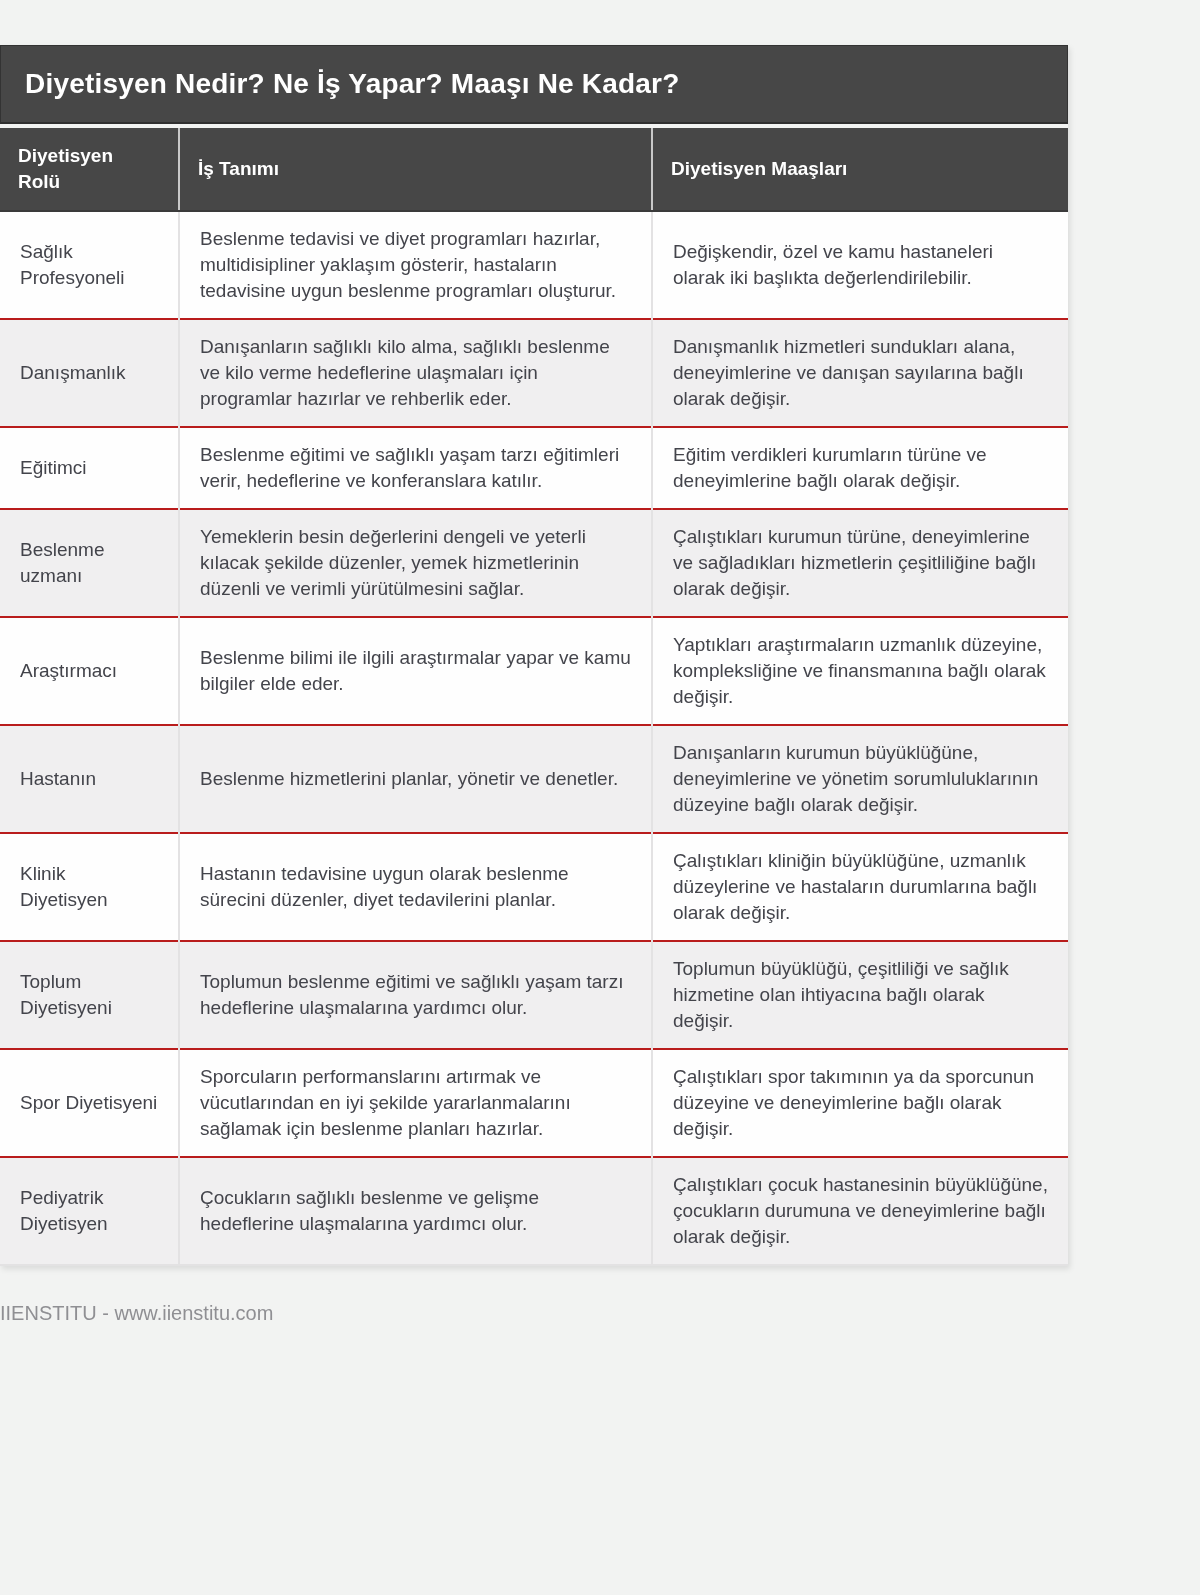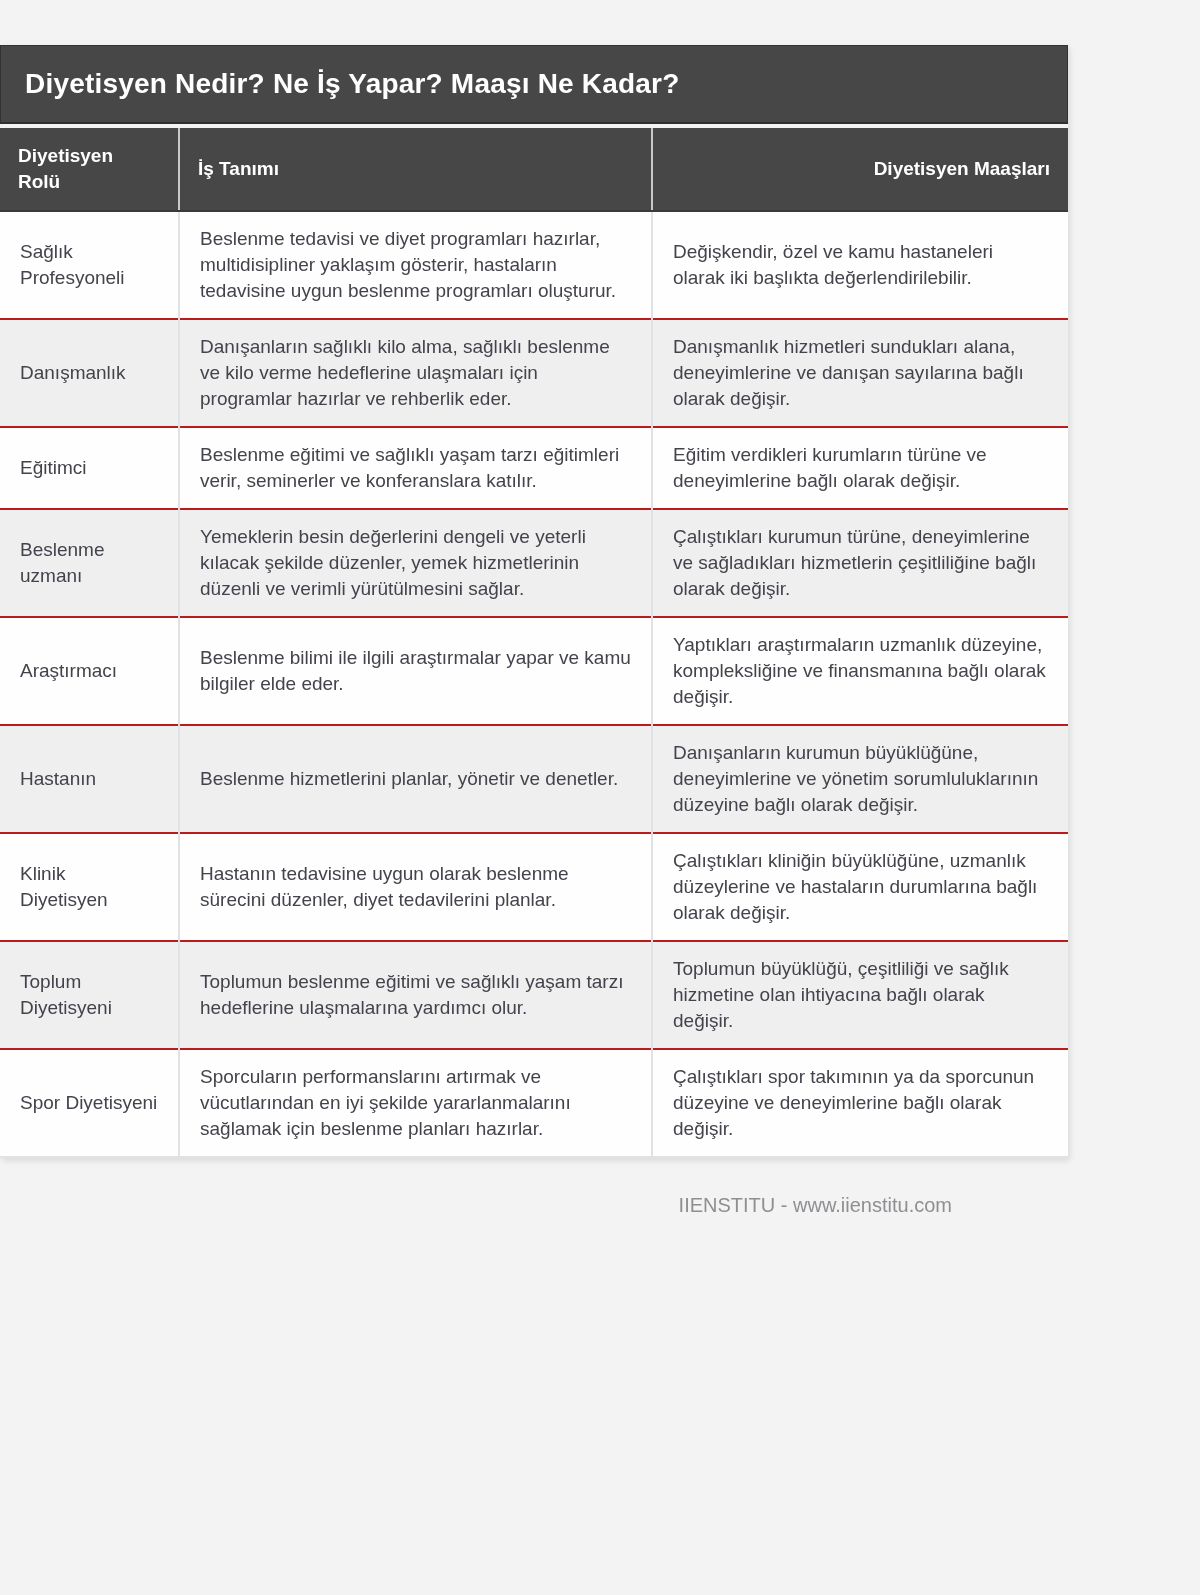--- a/index.html
+++ b/index.html
@@ -53,39 +53,39 @@
     color: #ffffff;
     font-size: 19px;
     font-weight: bold;
     text-align: left;
     vertical-align: middle;
     line-height: 26px;
     padding: 15px 18px;
     border-right: 2px solid #c9c9c9;
     border-bottom: 2px solid #3a3a3a;
   }
-  thead th:last-child { border-right: none; text-align: right; }
+  thead th:last-child { border-right: none; }
 
   tbody td {
     font-size: 19px;
     color: #43444b;
     line-height: 26px;
     vertical-align: middle;
     padding: 14px 20px;
     border-right: 2px solid #e3e2e3;
     word-wrap: break-word;
   }
   tbody td:last-child { border-right: none; }
 
   tbody tr:nth-child(odd)  { background: #fefefe; }
   tbody tr:nth-child(even) { background: #f0eff0; }
   tbody tr + tr td { border-top: 2px solid #b91c1c; }
 
   .footer {
-    text-align: right;
+    text-align: left;
     color: #8f8f93;
     font-size: 20px;
     margin-top: 36px;
     padding-bottom: 60px;
   }
 </style>
 </head>
 <body>
 
 <div class="page">
@@ -114,21 +114,21 @@
             <td>Beslenme tedavisi ve diyet programları hazırlar, multidisipliner yaklaşım gösterir, hastaların tedavisine uygun beslenme programları oluşturur.</td>
             <td>Değişkendir, özel ve kamu hastaneleri olarak iki başlıkta değerlendirilebilir.</td>
           </tr>
           <tr>
             <td>Danışmanlık</td>
             <td>Danışanların sağlıklı kilo alma, sağlıklı beslenme ve kilo verme hedeflerine ulaşmaları için programlar hazırlar ve rehberlik eder.</td>
             <td>Danışmanlık hizmetleri sundukları alana, deneyimlerine ve danışan sayılarına bağlı olarak değişir.</td>
           </tr>
           <tr>
             <td>Eğitimci</td>
-            <td>Beslenme eğitimi ve sağlıklı yaşam tarzı eğitimleri verir, seminerler ve konferanslara katılır.</td>
+            <td>Beslenme eğitimi ve sağlıklı yaşam tarzı eğitimleri verir, hedeflerine ve konferanslara katılır.</td>
             <td>Eğitim verdikleri kurumların türüne ve deneyimlerine bağlı olarak değişir.</td>
           </tr>
           <tr>
             <td>Beslenme uzmanı</td>
             <td>Yemeklerin besin değerlerini dengeli ve yeterli kılacak şekilde düzenler, yemek hizmetlerinin düzenli ve verimli yürütülmesini sağlar.</td>
             <td>Çalıştıkları kurumun türüne, deneyimlerine ve sağladıkları hizmetlerin çeşitliliğine bağlı olarak değişir.</td>
           </tr>
           <tr>
             <td>Araştırmacı</td>
             <td>Beslenme bilimi ile ilgili araştırmalar yapar ve kamu bilgiler elde eder.</td>
@@ -147,20 +147,25 @@
           <tr>
             <td>Toplum Diyetisyeni</td>
             <td>Toplumun beslenme eğitimi ve sağlıklı yaşam tarzı hedeflerine ulaşmalarına yardımcı olur.</td>
             <td>Toplumun büyüklüğü, çeşitliliği ve sağlık hizmetine olan ihtiyacına bağlı olarak değişir.</td>
           </tr>
           <tr>
             <td>Spor Diyetisyeni</td>
             <td>Sporcuların performanslarını artırmak ve vücutlarından en iyi şekilde yararlanmalarını sağlamak için beslenme planları hazırlar.</td>
             <td>Çalıştıkları spor takımının ya da sporcunun düzeyine ve deneyimlerine bağlı olarak değişir.</td>
           </tr>
+          <tr>
+            <td>Pediyatrik Diyetisyen</td>
+            <td>Çocukların sağlıklı beslenme ve gelişme hedeflerine ulaşmalarına yardımcı olur.</td>
+            <td>Çalıştıkları çocuk hastanesinin büyüklüğüne, çocukların durumuna ve deneyimlerine bağlı olarak değişir.</td>
+          </tr>
         </tbody>
     </table>
 
   </div>
 
   <div class="footer">IIENSTITU - www.iienstitu.com</div>
 
 </div>
 
 </body></html>

